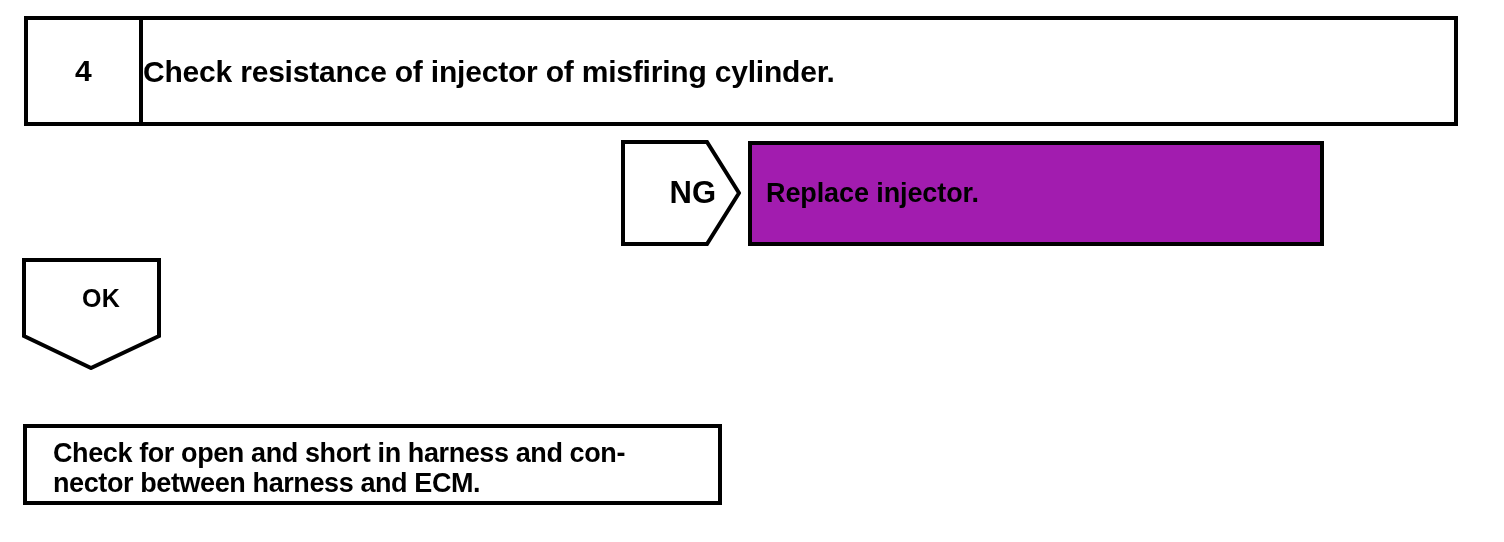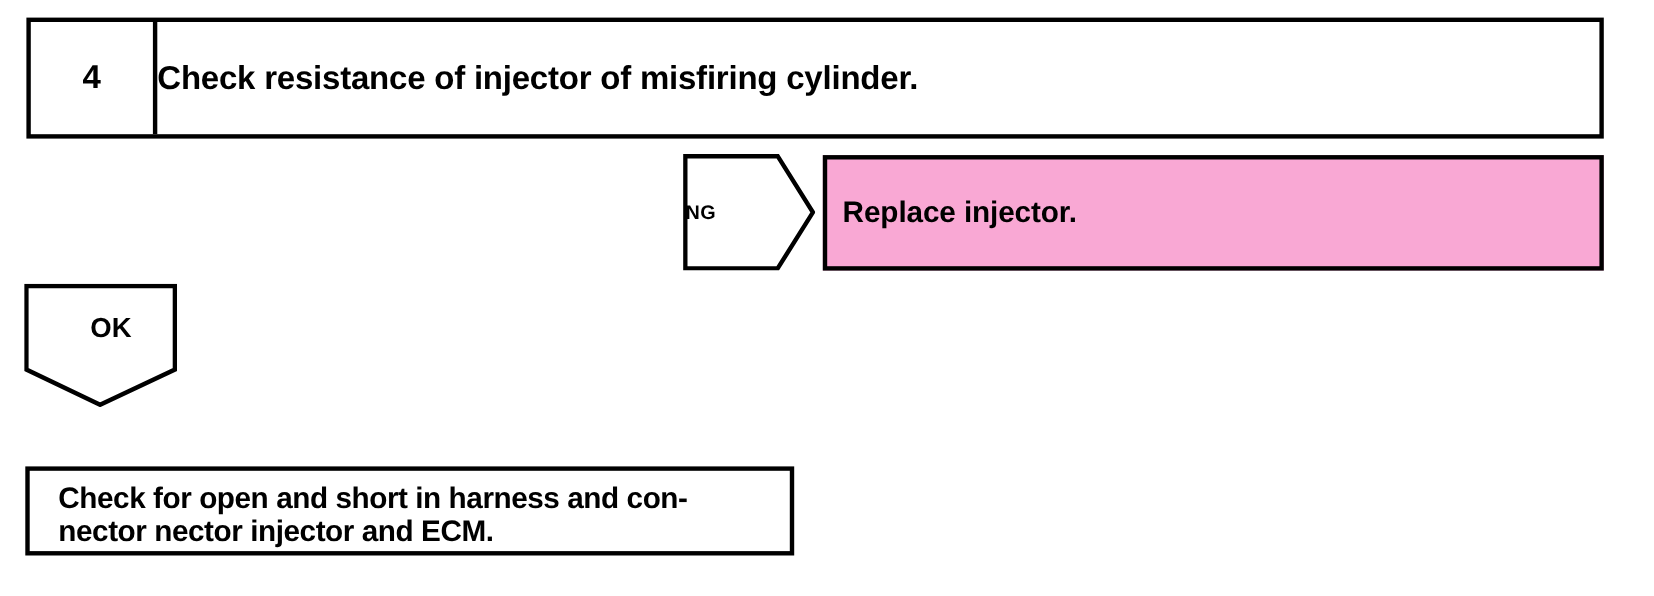--- a/index.html
+++ b/index.html
@@ -71,43 +71,43 @@
     width: 120px;
     height: 106px;
   }
   .ng-pentagon svg {
     display: block;
     width: 120px;
     height: 106px;
   }
   .ng-label {
     position: absolute;
-    left: 589px;
+    left: 645px;
     top: 140px;
     width: 96px;
     height: 106px;
     display: flex;
     align-items: center;
     justify-content: center;
-    font-size: 18px;
+    font-size: 31px;
     font-weight: bold;
     letter-spacing: 0.3px;
     pointer-events: none;
   }
 
   
   .replace-box {
     position: absolute;
     left: 748px;
     top: 141px;
-    width: 710px;
+    width: 576px;
     height: 105px;
     border: 4px solid #000;
     box-sizing: border-box;
-    background: #f9a8d4;
+    background: #a21caf;
     display: flex;
     align-items: center;
     padding-left: 14px;
   }
   .replace-text {
     font-size: 27px;
     font-weight: bold;
     letter-spacing: -0.1px;
     line-height: 1.1;
     white-space: nowrap;
@@ -188,16 +188,16 @@
 
   <div class="ok-pentagon">
     <svg viewBox="0 0 139 112" xmlns="http://www.w3.org/2000/svg">
       <polygon points="2,2 137,2 137,78 69,110 2,78" fill="#ffffff" stroke="#000000" stroke-width="4" stroke-linejoin="miter"></polygon>
     </svg>
   </div>
   <div class="ok-label">OK</div>
 
   <div class="bottom-box">
     <div class="bottom-text-line">Check for open and short in harness and con-</div>
-    <div class="bottom-text-line">nector nector injector and ECM.</div>
+    <div class="bottom-text-line">nector between harness and ECM.</div>
   </div>
 
 </div>
 
 </body></html>

